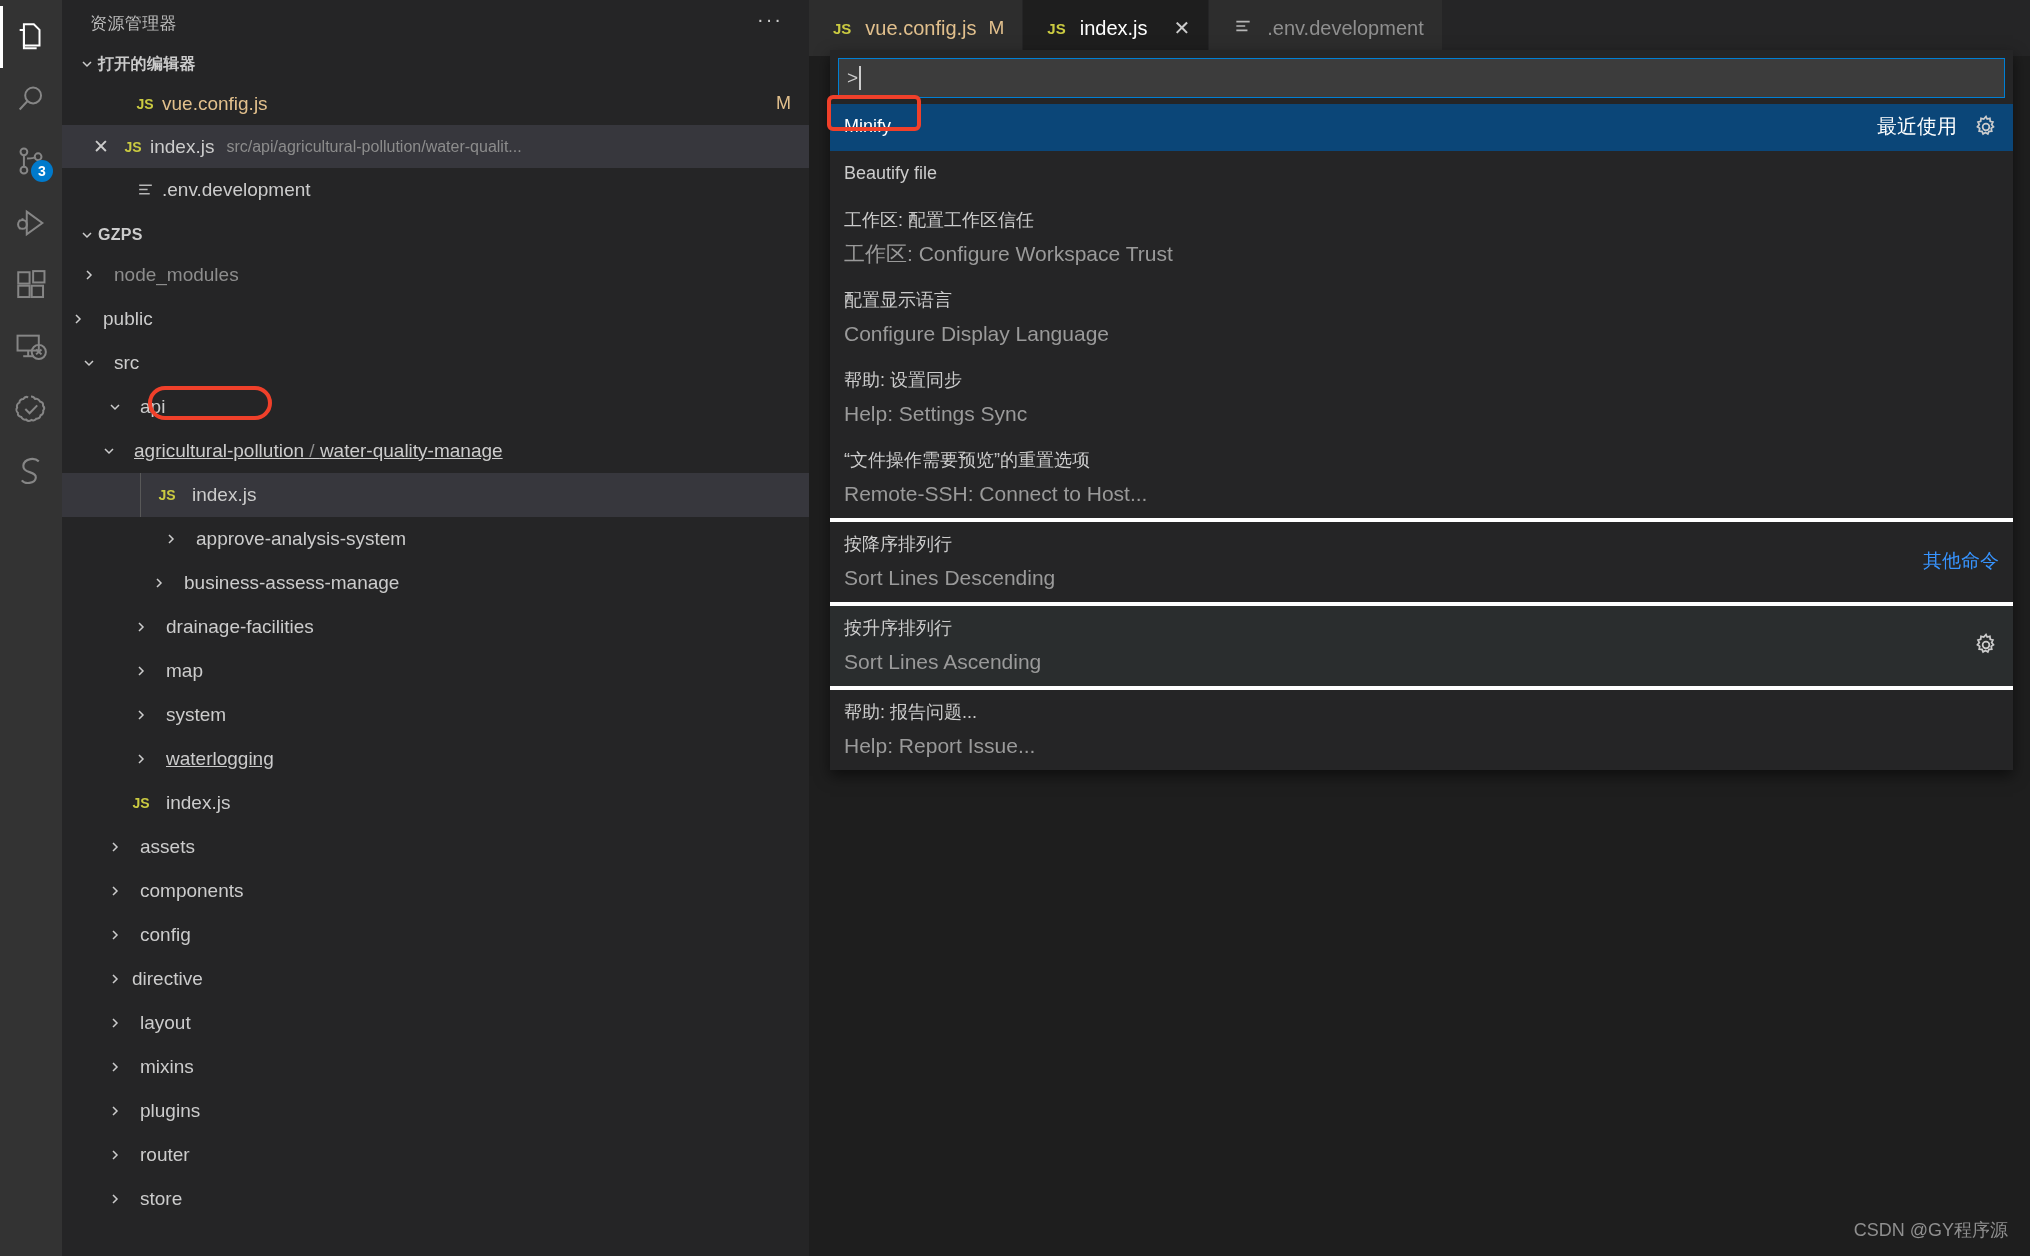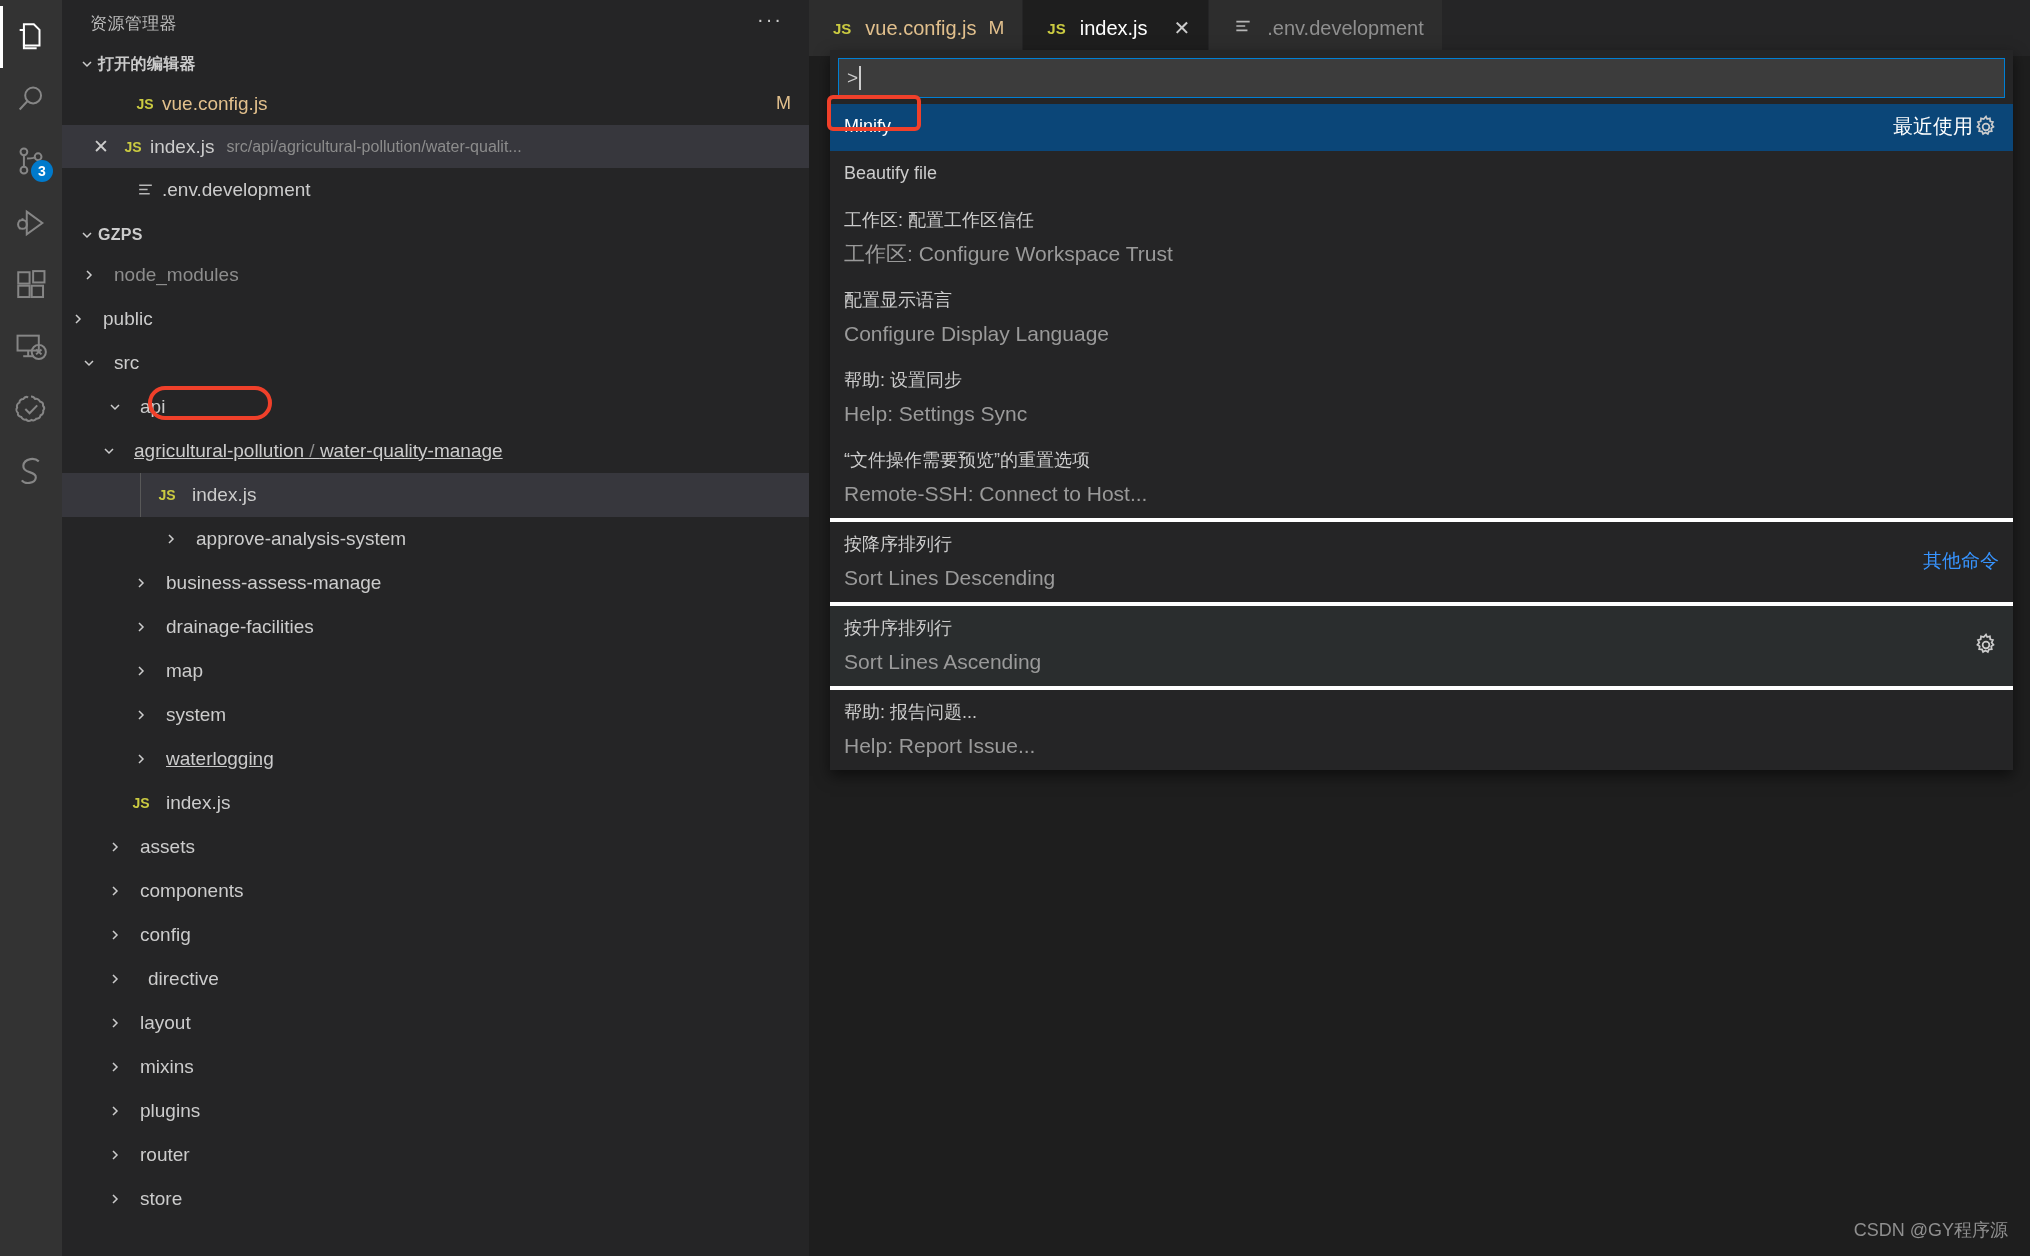--- a/index.html
+++ b/index.html
@@ -185,21 +185,21 @@
     min-height: 40px;
   }
   .qi-row.selected { background: #0b4678; }
   .qi-row.hovered { background: #2a2d2e; }
   .qi-row.sep-top { border-top: 4px solid #ffffff; }
   .qi-labels { display: flex; flex-direction: column; min-width: 0; flex: 1 1 auto; }
   .qi-title { color: #cccccc; font-size: 18px; line-height: 33px; white-space: nowrap; }
   .qi-row.selected .qi-title { color: #ffffff; }
   .qi-sub { color: #9a9a9a; font-size: 21px; line-height: 33px; white-space: nowrap; }
   .qi-right {
-    display: flex; align-items: center; 
+    display: flex; align-items: center; gap: 16px;
     color: #cccccc; font-size: 19px; flex: 0 0 auto;
     padding-left: 20px; align-self: center;
   }
   .qi-group-label { color: #3794ff; font-size: 19px; }
   .qi-right .recent { color: #ffffff; font-size: 20px; }
   .gear { width: 26px; height: 26px; color: #cccccc; display: block; }
 
   
   .annot {
     position: absolute; border: 4px solid #f0402a;
@@ -395,21 +395,21 @@
           <span class="label" style="margin-left: 12px;">index.js</span>
         </div>
         <div class="tree-row" style="padding-left: 96px;">
           <span class="arrow">
             <svg width="16" height="16" viewBox="0 0 16 16" fill="none" stroke="currentColor" stroke-width="1.5">
               <path d="M6 4l4 4-4 4"></path>
             </svg>
           </span>
           <span class="label" style="margin-left: 12px;">approve-analysis-system</span>
         </div>
-        <div class="tree-row" style="padding-left: 66px;">
+        <div class="tree-row" style="padding-left: 84px;">
           <span class="arrow">
             <svg width="16" height="16" viewBox="0 0 16 16" fill="none" stroke="currentColor" stroke-width="1.5">
               <path d="M6 4l4 4-4 4"></path>
             </svg>
           </span>
           <span class="label" style="margin-left: 12px;">business-assess-manage</span>
         </div>
         <div class="tree-row" style="padding-left: 66px;">
           <span class="arrow">
             <svg width="16" height="16" viewBox="0 0 16 16" fill="none" stroke="currentColor" stroke-width="1.5">
@@ -469,21 +469,21 @@
             </svg>
           </span>
           <span class="label" style="margin-left: 12px;">config</span>
         </div>
         <div class="tree-row" style="padding-left: 40px;">
           <span class="arrow">
             <svg width="16" height="16" viewBox="0 0 16 16" fill="none" stroke="currentColor" stroke-width="1.5">
               <path d="M6 4l4 4-4 4"></path>
             </svg>
           </span>
-          <span class="label" style="margin-left: 20px;">directive</span>
+          <span class="label" style="margin-left: 4px;">directive</span>
         </div>
         <div class="tree-row" style="padding-left: 40px;">
           <span class="arrow">
             <svg width="16" height="16" viewBox="0 0 16 16" fill="none" stroke="currentColor" stroke-width="1.5">
               <path d="M6 4l4 4-4 4"></path>
             </svg>
           </span>
           <span class="label" style="margin-left: 12px;">layout</span>
         </div>
         <div class="tree-row" style="padding-left: 40px;">

